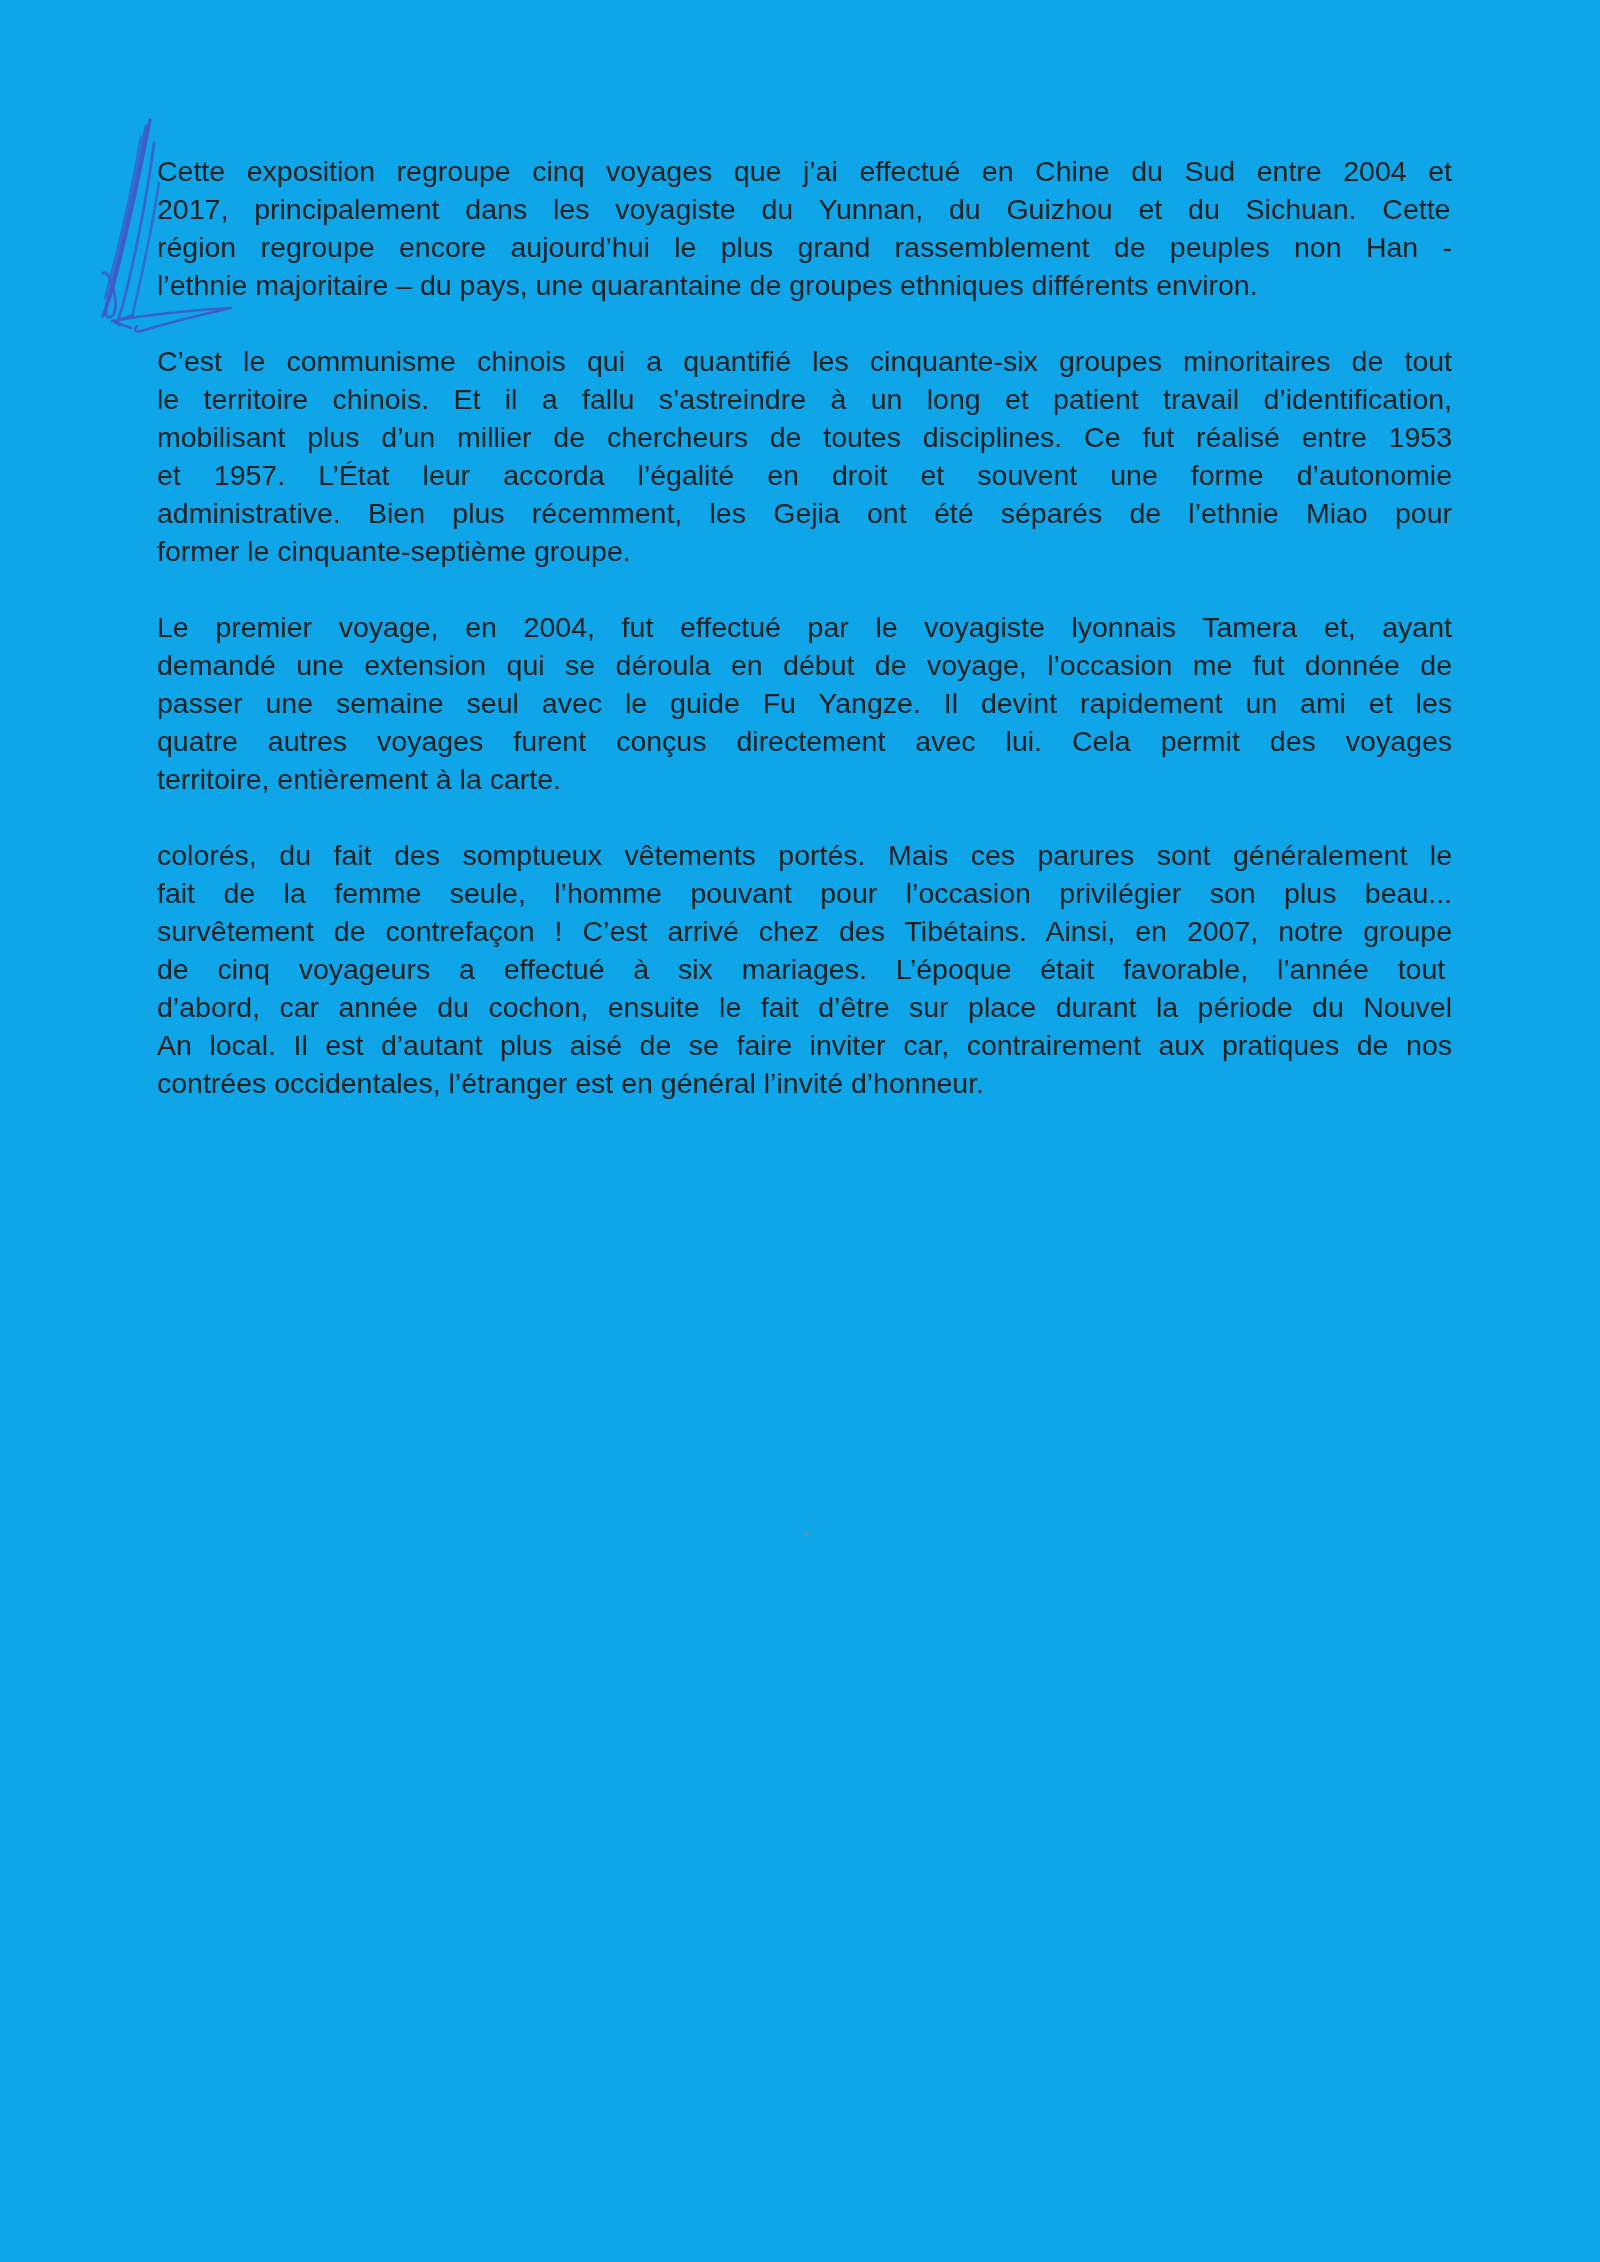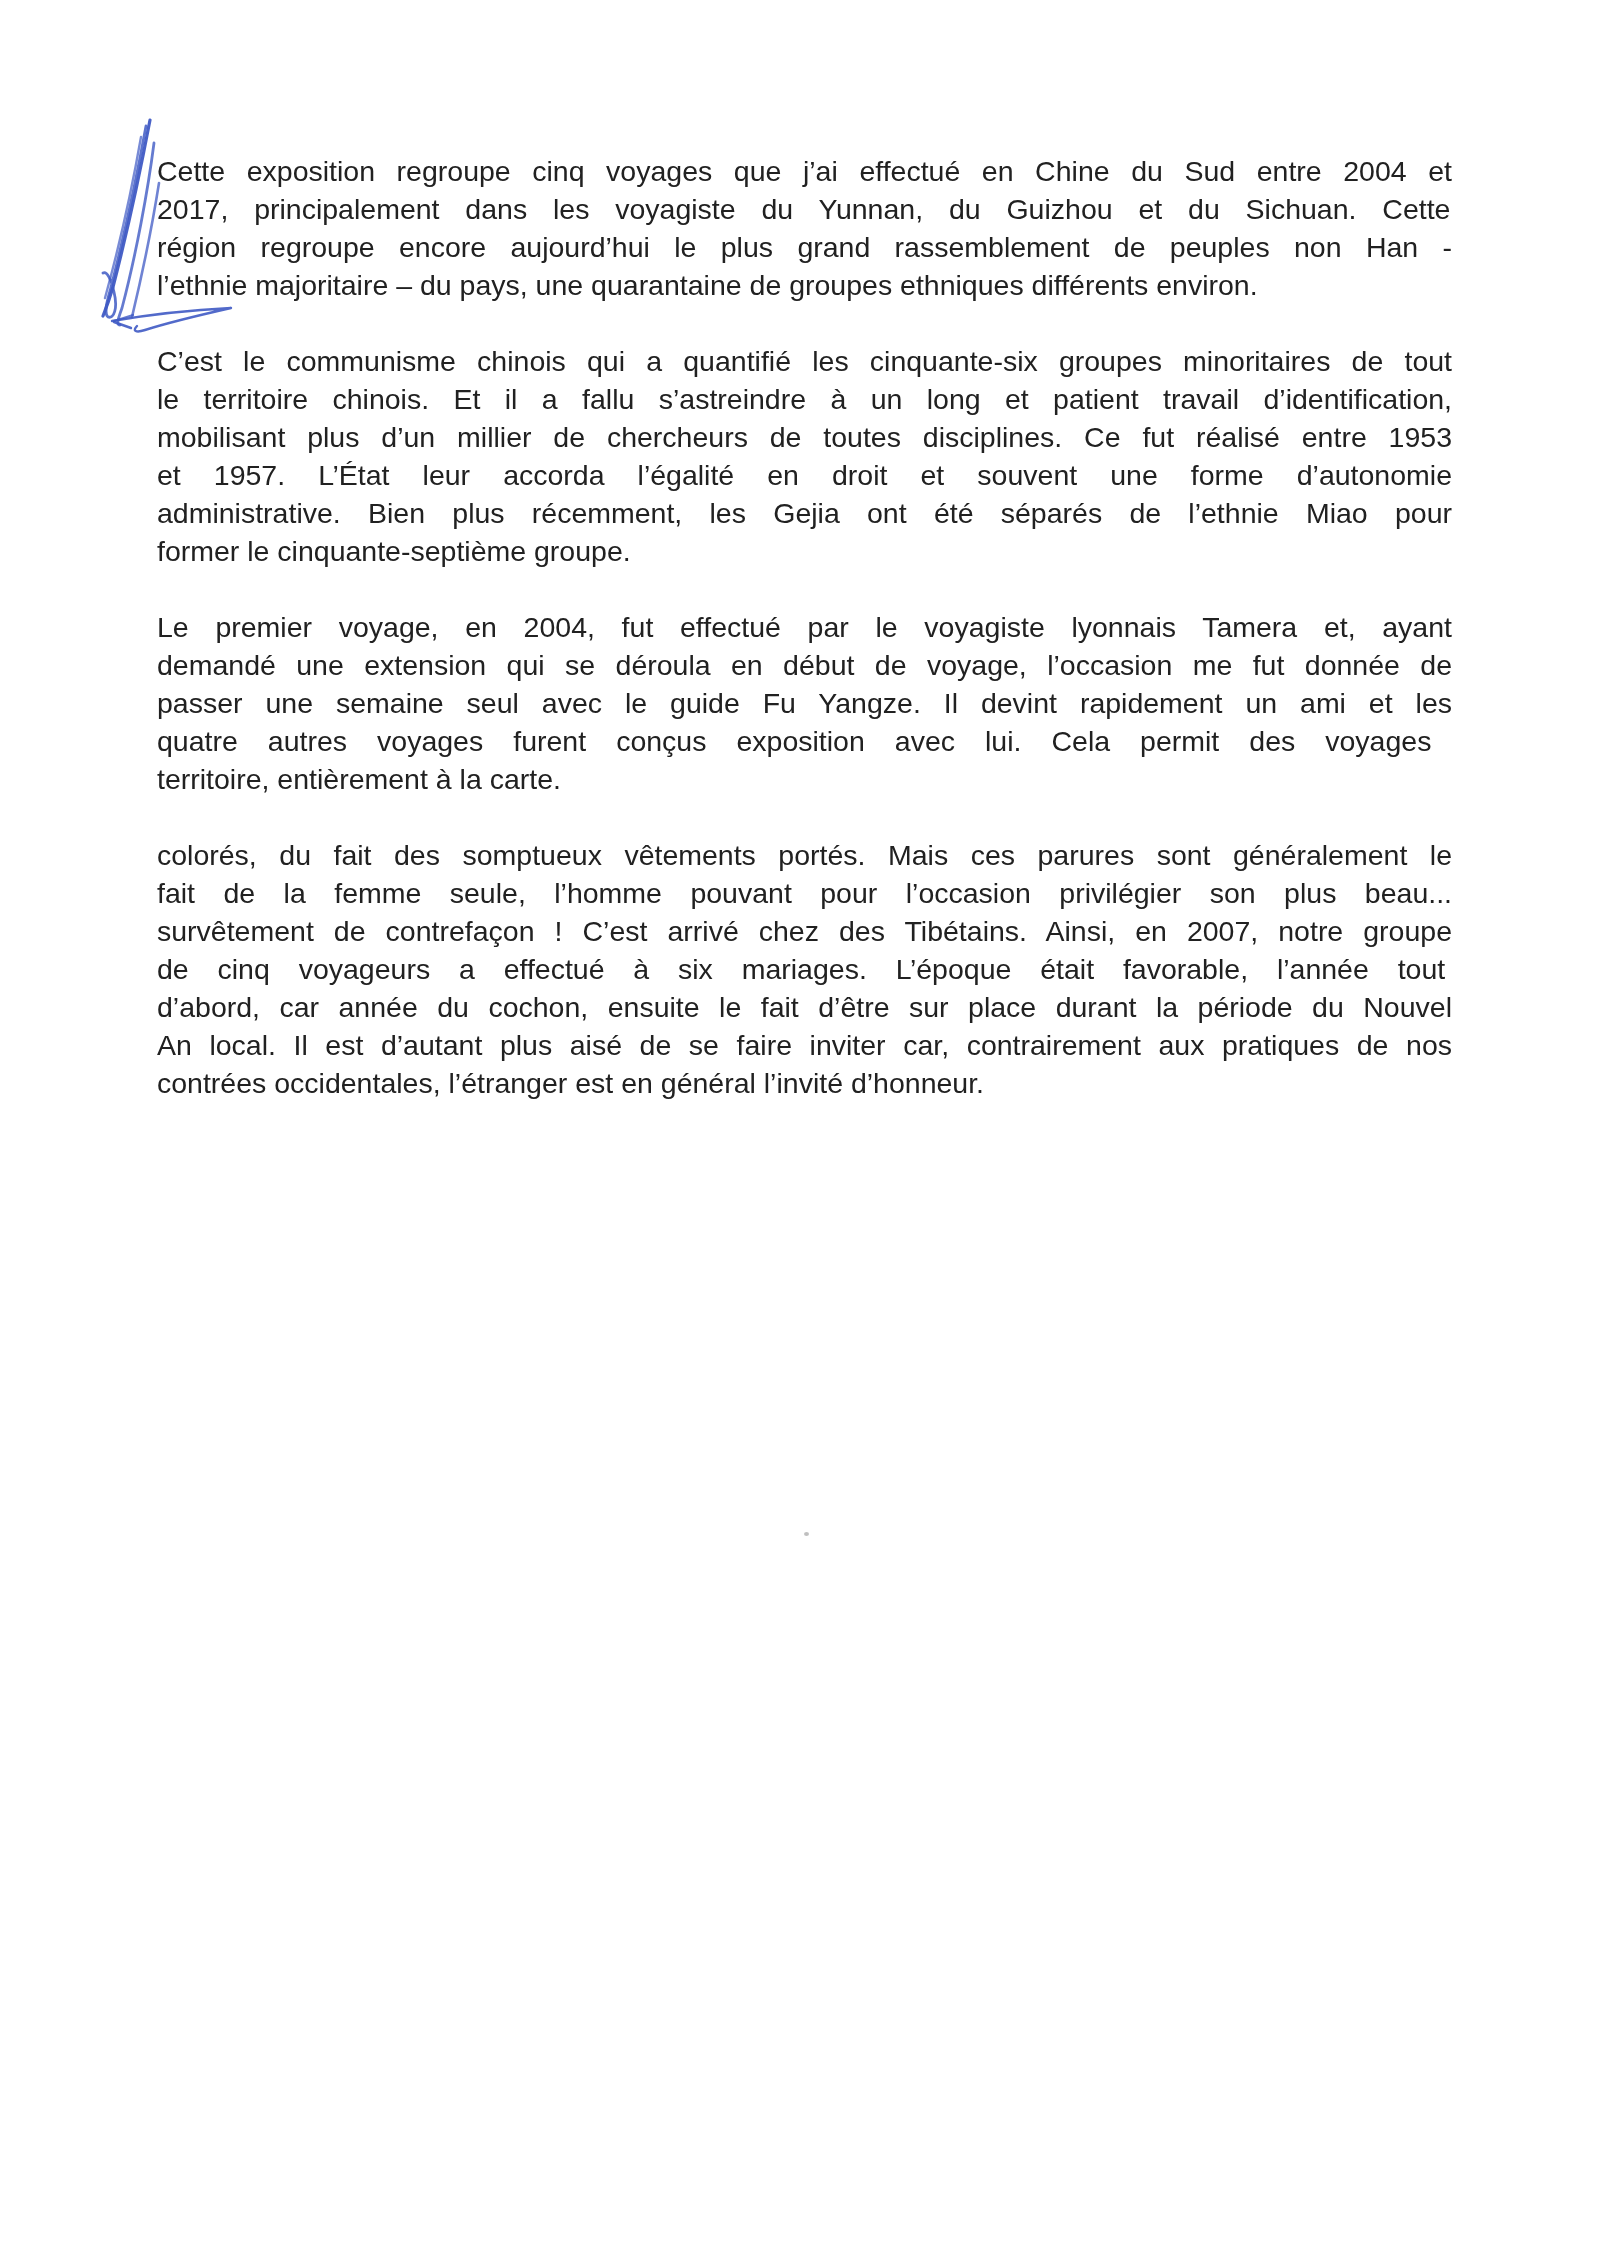--- a/index.html
+++ b/index.html
@@ -41,21 +41,21 @@
     position:absolute;
     left:804px;top:1532px;
     width:5px;height:4px;
     border-radius:50%;
     opacity:.55;
   }
 </style>
 </head>
 <body>
 
-<div class="page" style="background: #ffffff;">
+<div class="page" style="background: #0ea5e9;">
 
   <svg class="pen-annotation" viewBox="0 0 200 255" width="200" height="255" aria-hidden="true" style="color: rgb(63, 90, 196);">
     <path stroke-width="3.2" opacity="0.95" d="M95,25 C88,62 74,130 58,192 C54,206 50,216 48,221"></path>
     <path stroke-width="2.8" opacity="0.85" d="M91,31 C84,70 70,138 55,196 C51,210 49,219 53,222 C59,224 63,213 59,197 C56,184 52,176 48,178"></path>
     <path stroke-width="2.4" opacity="0.7" d="M86,42 C78,88 64,152 50,203"></path>
     <path stroke-width="2.8" opacity="0.8" d="M99,48 C93,95 81,160 67,213 C63,224 61,230 65,230"></path>
     <path stroke-width="2.6" opacity="0.75" d="M104,88 C98,126 88,176 77,222"></path>
     <path stroke-width="2.4" opacity="0.9" d="M57,226 C92,220 136,215 176,213 C145,220 112,228 90,235 C81,238 77,236 82,231"></path>
     <path stroke-width="2.4" opacity="0.9" d="M59,227 L76,233"></path>
     <path stroke-width="2.2" opacity="0.8" d="M59,226 L78,220"></path>
@@ -73,21 +73,21 @@
         <div class="line"><span style="word-spacing: 16.4598px; text-align: right;">le territoire chinois. Et il a fallu s’astreindre à un long et patient travail d’identification,</span></div>
         <div class="line"><span style="word-spacing: 13.9483px;">mobilisant plus d’un millier de chercheurs de toutes disciplines. Ce fut réalisé entre 1953</span></div>
         <div class="line"><span style="word-spacing: 25.1341px;">et 1957. L’État leur accorda l’égalité en droit et souvent une forme d’autonomie</span></div>
         <div class="line"><span style="word-spacing: 19.3359px;">administrative. Bien plus récemment, les Gejia ont été séparés de l’ethnie Miao pour</span></div>
         <div class="line last"><span>former le cinquante-septième groupe.</span></div>
       </div>
       <div class="paragraph">
         <div class="line"><span style="word-spacing: 18.774px;">Le premier voyage, en 2004, fut effectué par le voyagiste lyonnais Tamera et, ayant</span></div>
         <div class="line"><span style="word-spacing: 12.4833px;">demandé une extension qui se déroula en début de voyage, l’occasion me fut donnée de</span></div>
         <div class="line"><span style="word-spacing: 15.0062px;">passer une semaine seul avec le guide Fu Yangze. Il devint rapidement un ami et les</span></div>
-        <div class="line"><span style="word-spacing: 22.1009px;">quatre autres voyages furent conçus exposition avec lui. Cela permit des voyages</span></div>
+        <div class="line"><span style="word-spacing: 22.1009px;">quatre autres voyages furent conçus directement avec lui. Cela permit des voyages</span></div>
         <div class="line last"><span>territoire, entièrement à la carte.</span></div>
       </div>
       <div class="paragraph">
         <div class="line"><span style="word-spacing: 14.5833px;">colorés, du fait des somptueux vêtements portés. Mais ces parures sont généralement le</span></div>
         <div class="line"><span style="word-spacing: 20.5221px;">fait de la femme seule, l’homme pouvant pour l’occasion privilégier son plus beau...</span></div>
         <div class="line"><span style="word-spacing: 12.1166px;">survêtement de contrefaçon ! C’est arrivé chez des Tibétains. Ainsi, en 2007, notre groupe</span></div>
         <div class="line"><span style="word-spacing: 20.9102px;">de cinq voyageurs a effectué à six mariages. L’époque était favorable, l’année tout</span></div>
         <div class="line"><span style="word-spacing: 11.551px;">d’abord, car année du cochon, ensuite le fait d’être sur place durant la période du Nouvel</span></div>
         <div class="line"><span style="word-spacing: 9.64746px;">An local. Il est d’autant plus aisé de se faire inviter car, contrairement aux pratiques de nos</span></div>
         <div class="line last"><span>contrées occidentales, l’étranger est en général l’invité d’honneur.</span></div>

